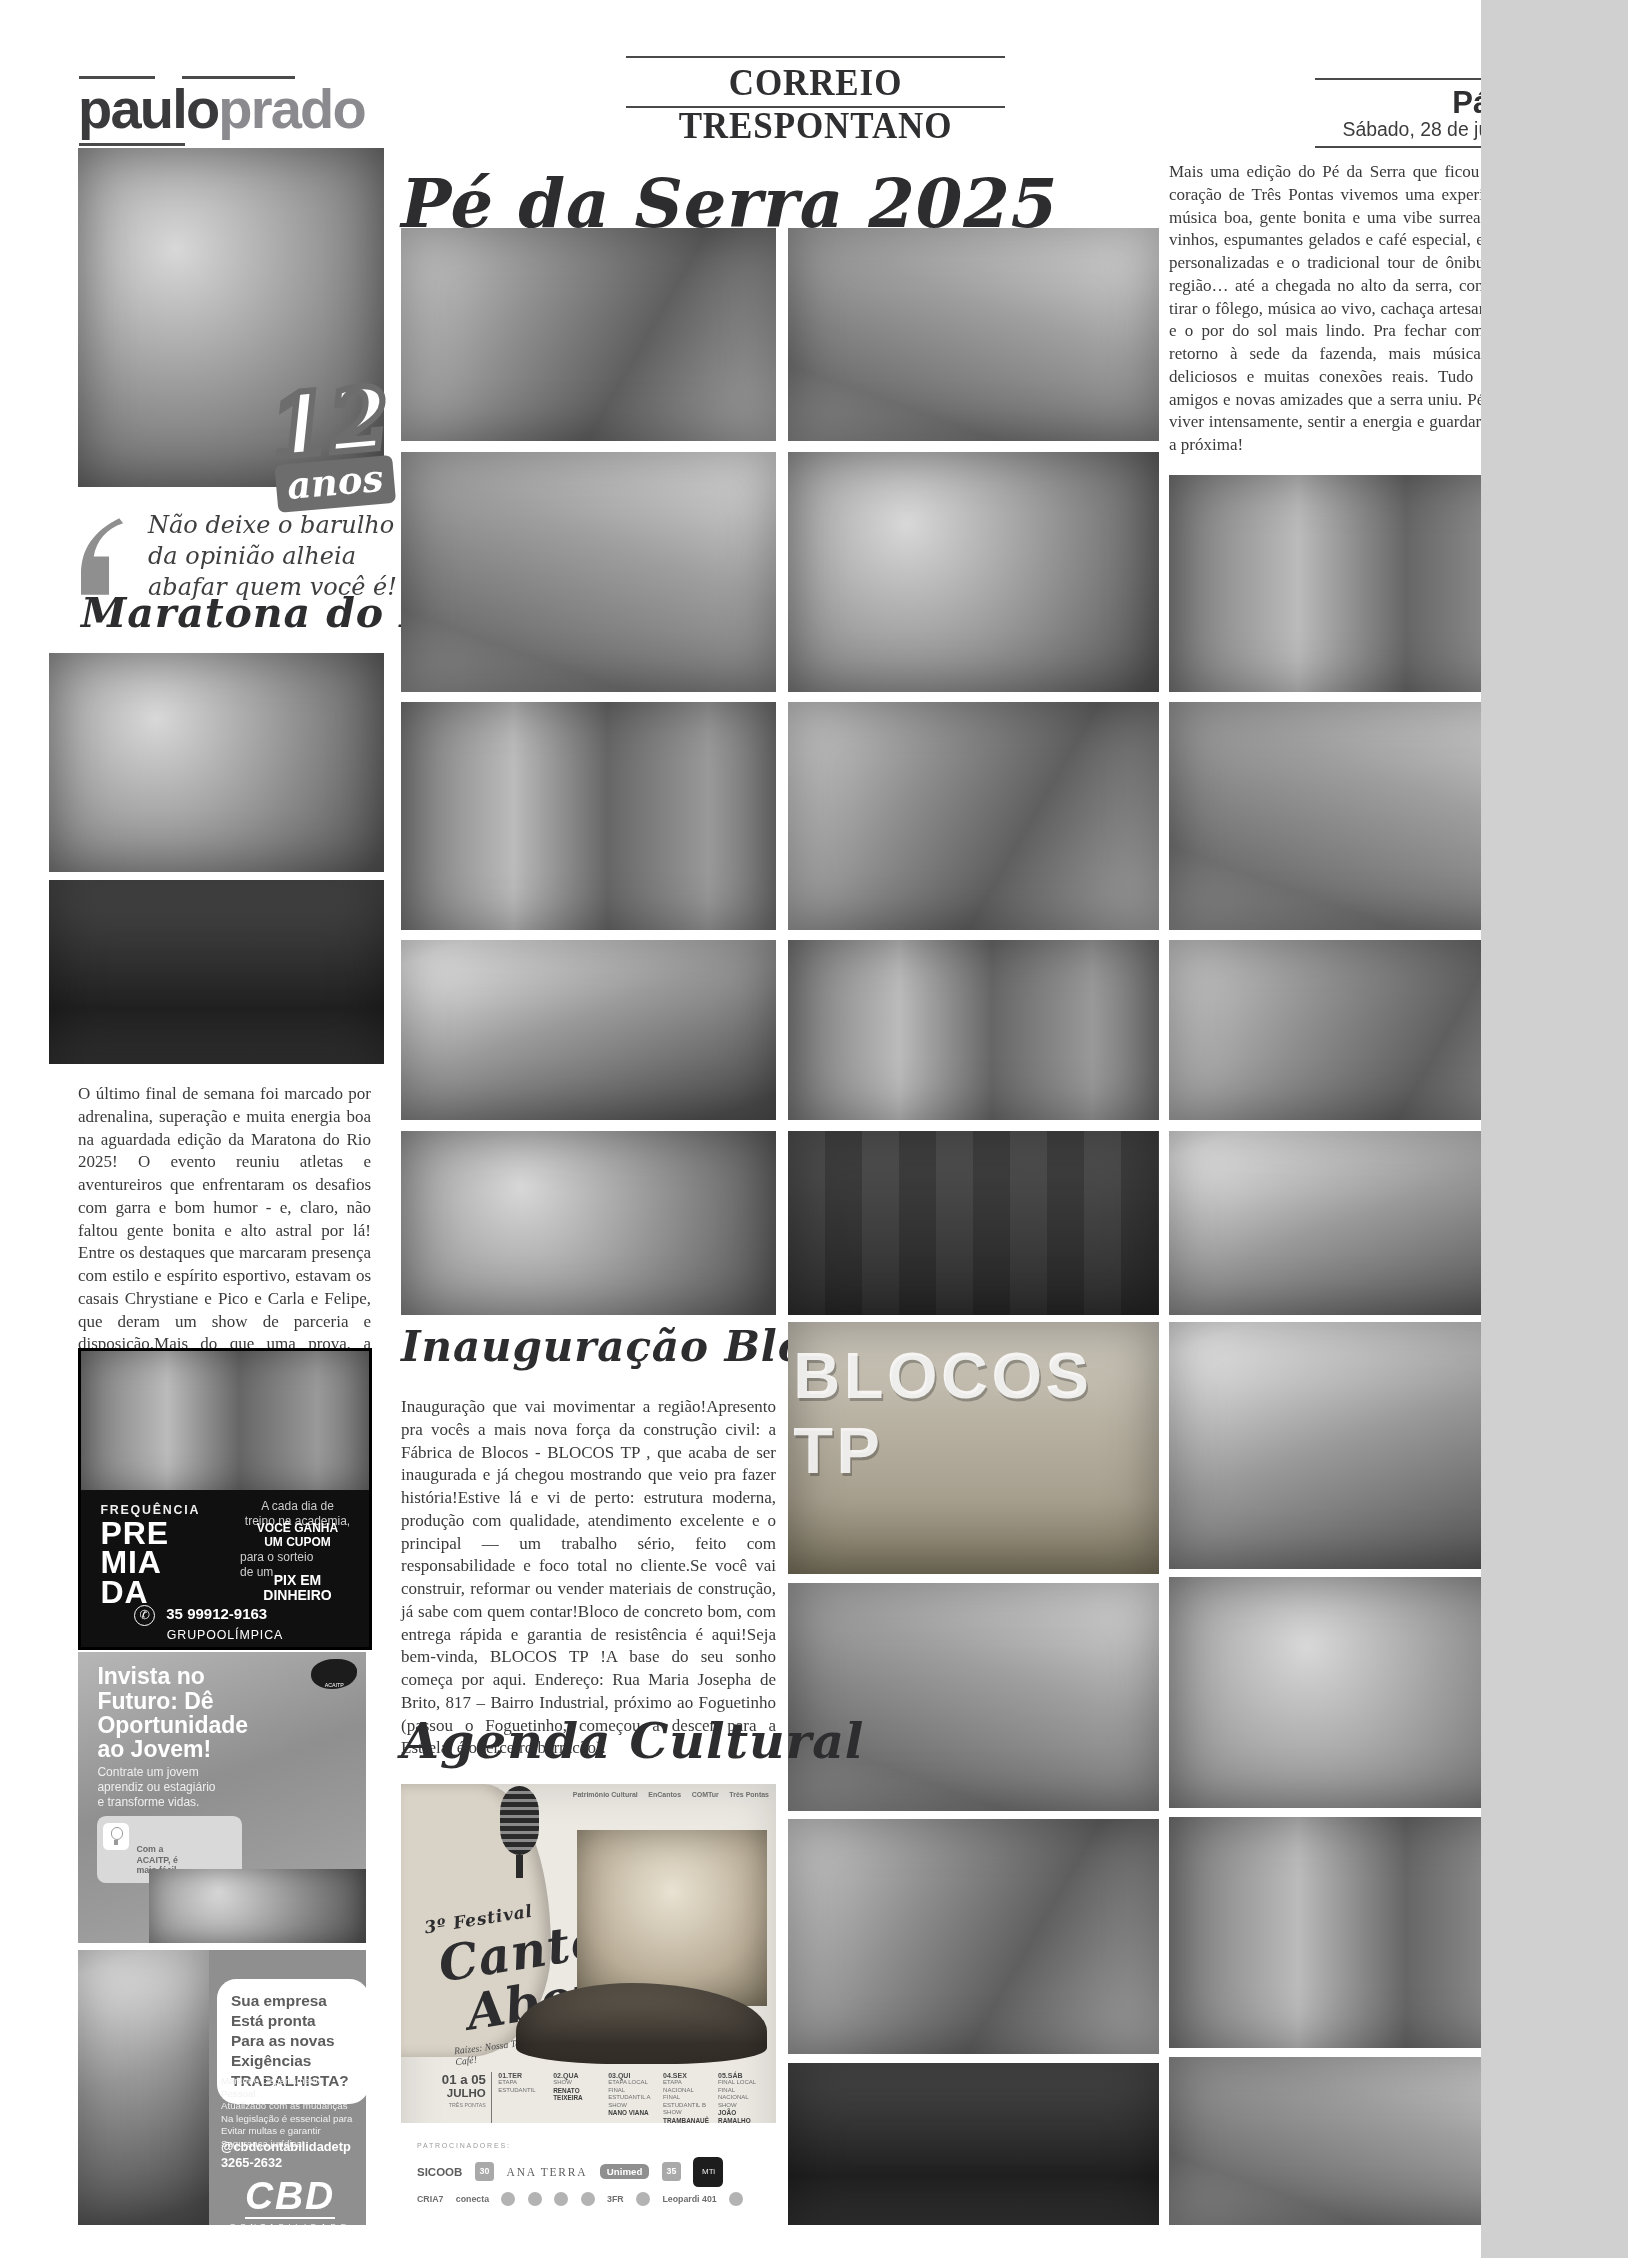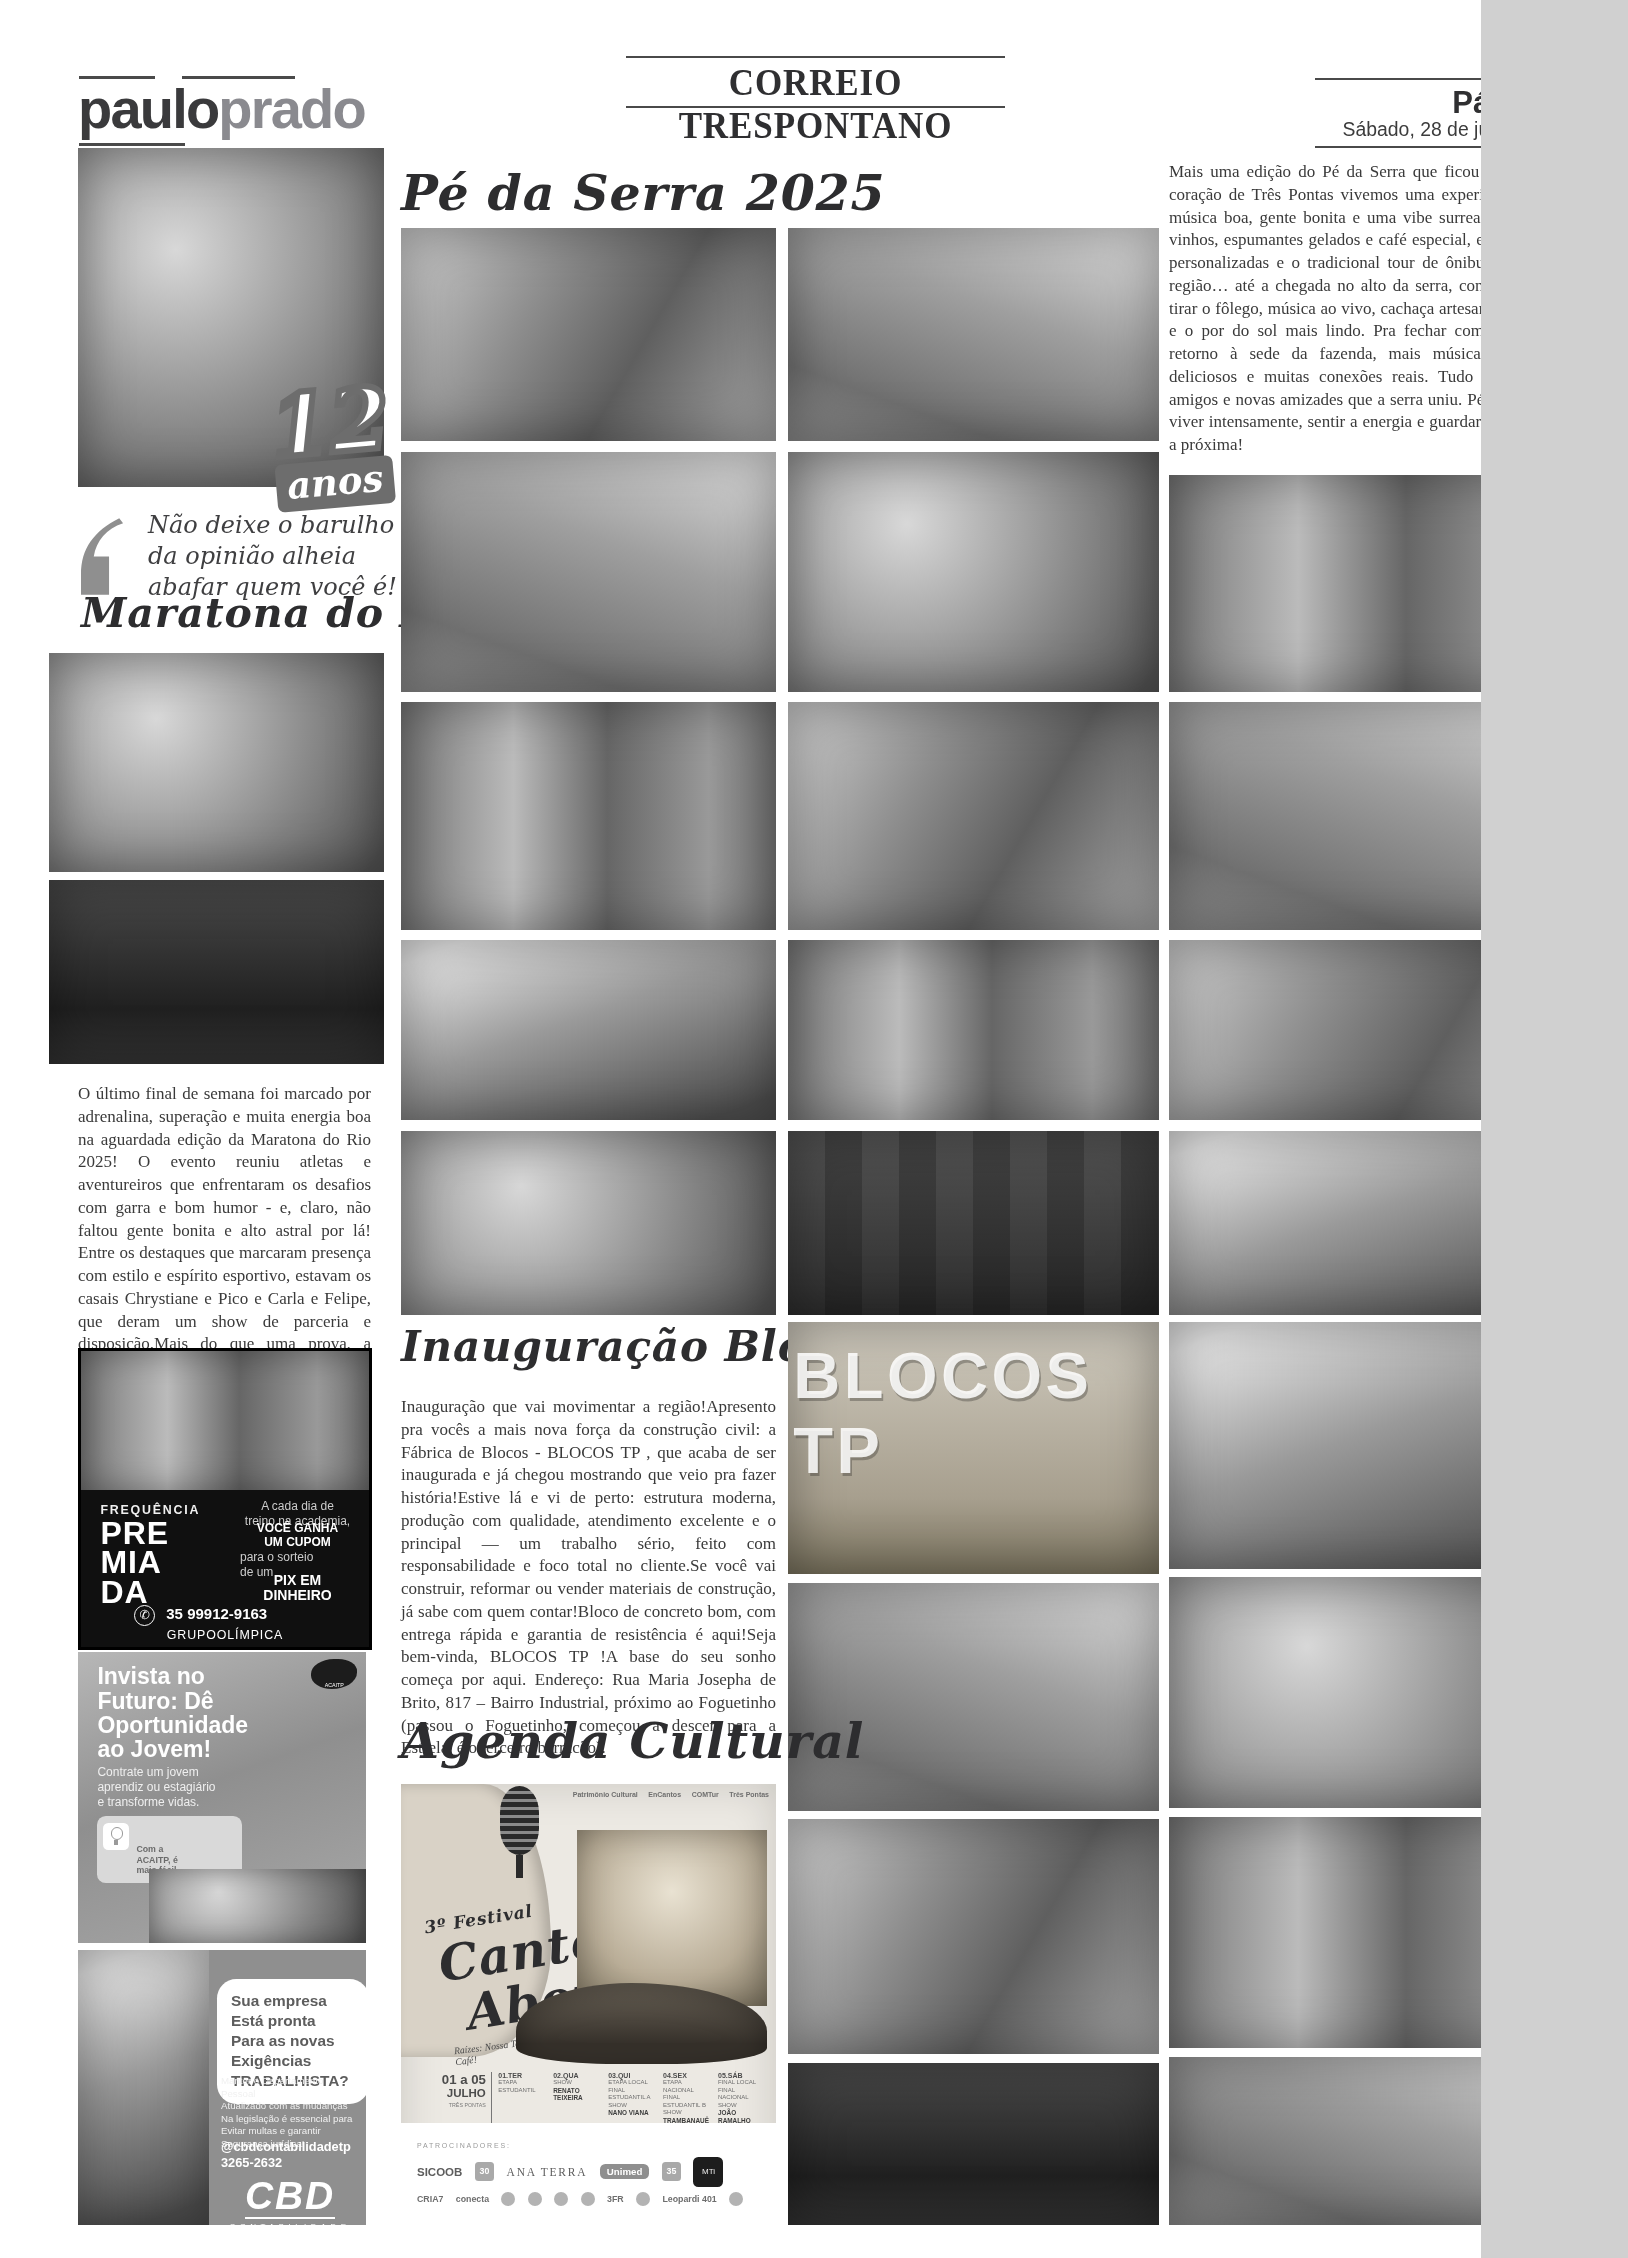--- a/index.html
+++ b/index.html
@@ -203,21 +203,21 @@
 Evitar multas e garantir
 Segurança jurídica!</div>
     <div class="abs handle" style="left:143px;top:189px;">@cbdcontabilidadetp</div>
     <div class="abs handle" style="left:143px;top:205px;">3265-2632</div>
     <div class="abs cbd-logo" style="left:150px;top:226px;width:124px;">
       <div class="cbd">CBD</div>
       <div class="sub">CONTABILIDADE</div>
     </div>
   </div>
 
-  <div class="abs script" style="left:401px;top:164px;font-size:49px;">Pé da Serra 2025</div>
+  <div class="abs script" style="left:401px;top:164px;font-size:67px;">Pé da Serra 2025</div>
 
   <div class="photo g1" style="left:401px;top:228px;width:375px;height:213px;"></div>
   <div class="photo g2" style="left:401px;top:452px;width:375px;height:240px;"></div>
   <div class="photo g4" style="left:401px;top:702px;width:375px;height:228px;"></div>
   <div class="photo g5" style="left:401px;top:940px;width:375px;height:180px;"></div>
   <div class="photo g3" style="left:401px;top:1131px;width:375px;height:184px;"></div>
 
   <div class="photo g2" style="left:788px;top:228px;width:371px;height:213px;"></div>
   <div class="photo g3" style="left:788px;top:452px;width:371px;height:240px;"></div>
   <div class="photo g1" style="left:788px;top:702px;width:371px;height:228px;"></div>

